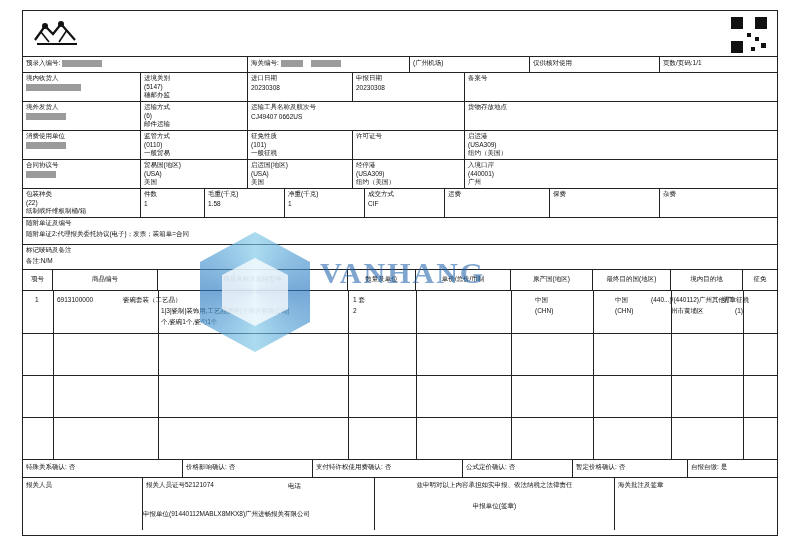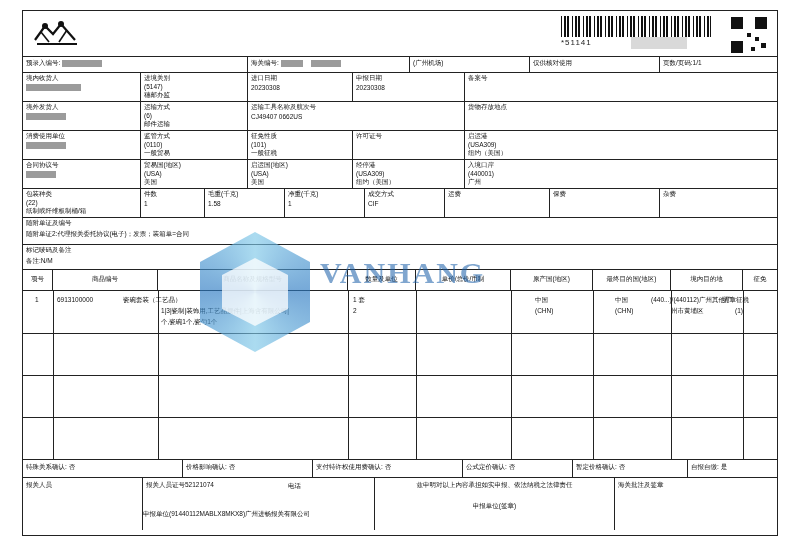--- a/index.html
+++ b/index.html
@@ -172,25 +172,20 @@
       <div class="logo">
         <svg viewBox="0 0 52 32" width="52" height="32">
           <path d="M4 22 L14 8 L22 16 L30 6 L44 22" stroke="#111" stroke-width="2.2" fill="none"></path>
           <circle cx="14" cy="8" r="3" fill="#111"></circle>
           <circle cx="30" cy="6" r="3" fill="#111"></circle>
           <path d="M6 26 H46" stroke="#111" stroke-width="2"></path>
           <path d="M10 14 L18 24" stroke="#111" stroke-width="1.6"></path>
           <path d="M36 12 L28 24" stroke="#111" stroke-width="1.6"></path>
         </svg>
       </div>
-      <div class="barcode-wrap">
-        <div class="barcode"></div>
-        <div class="barcode-num">*51141</div>
-        <div class="barcode-mask"></div>
-      </div>
       <div class="qr"></div>
     </div>
 
     <div class="row band1">
       <div class="cell" style="width:225px">
         <span class="lbl">预录入编号:</span>
         <span class="mask w40 dark"></span>
       </div>
       <div class="cell" style="width:162px">
         <span class="lbl">海关编号:</span>

